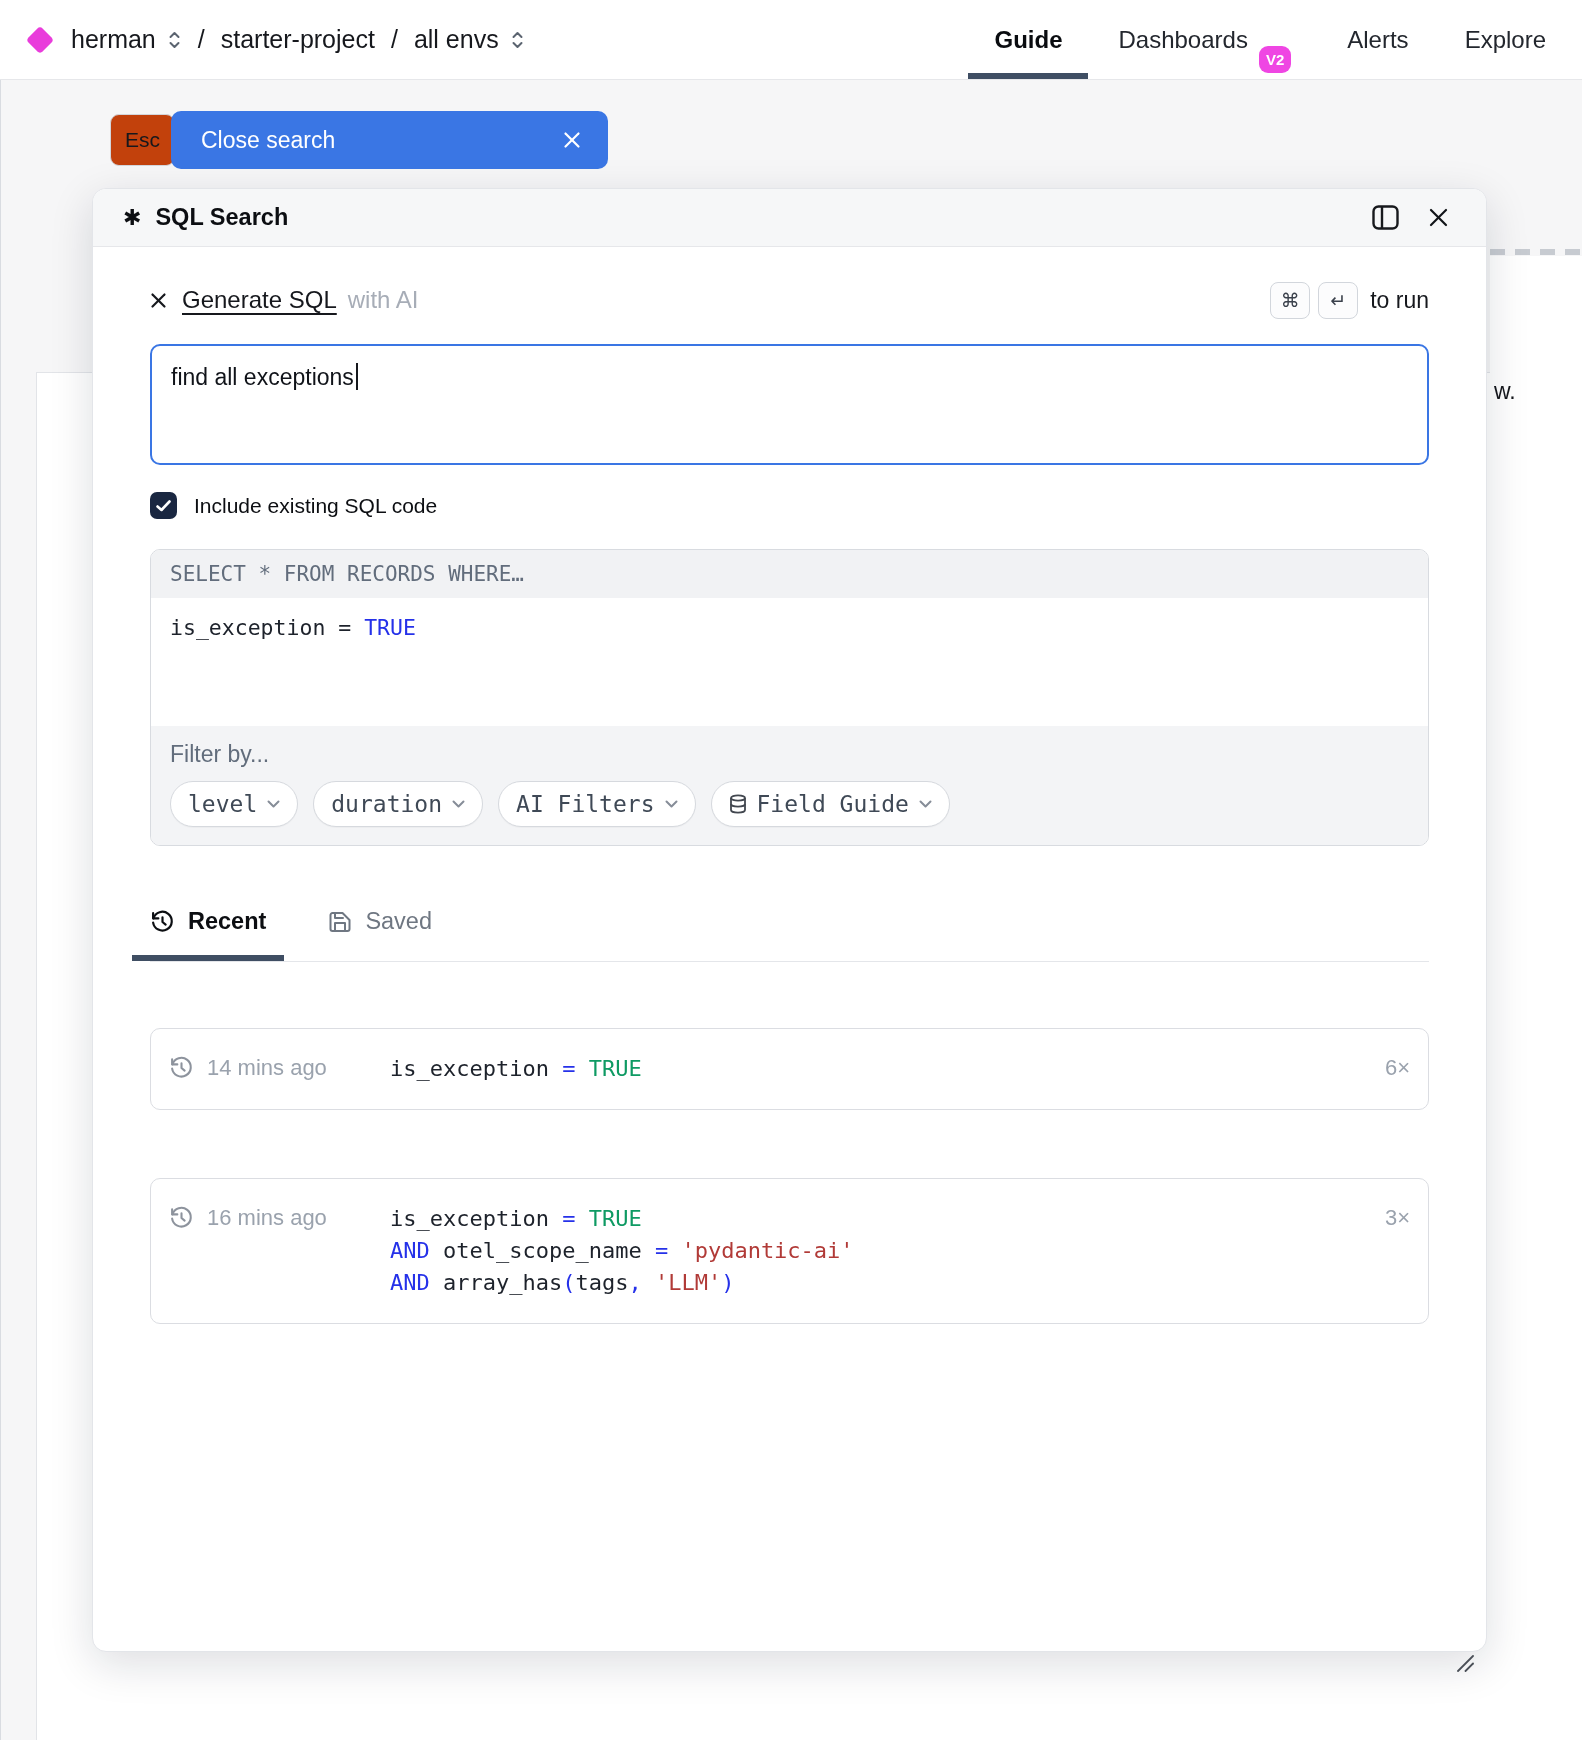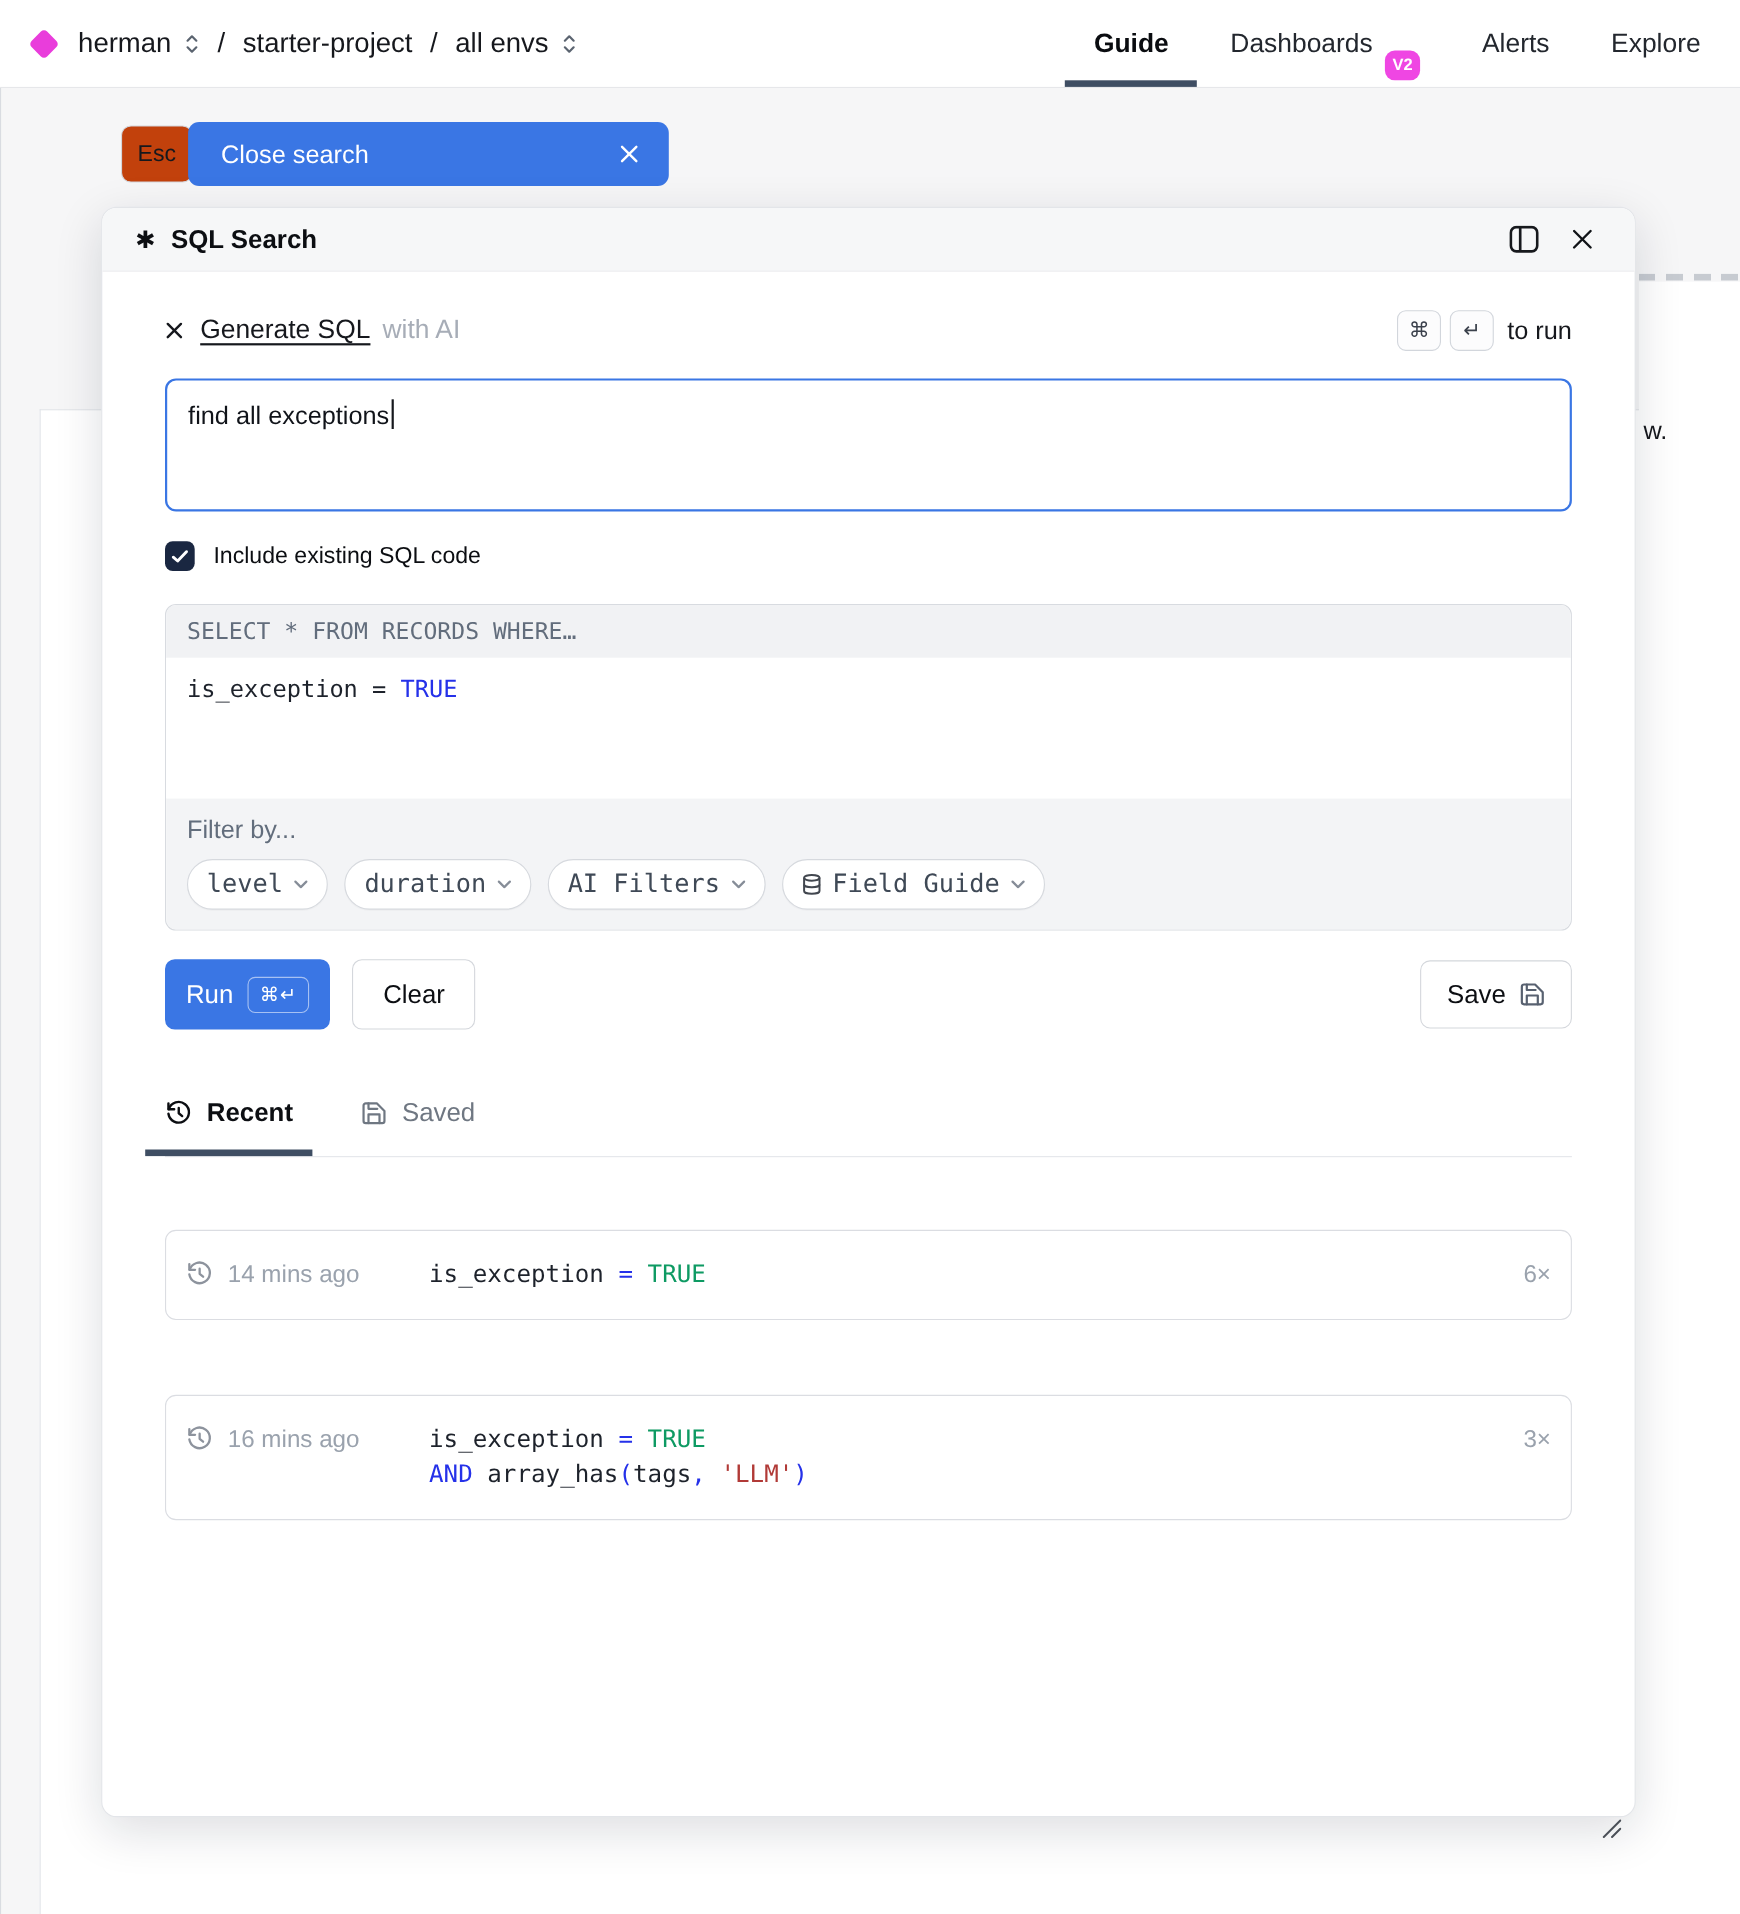--- a/index.html
+++ b/index.html
@@ -245,37 +245,20 @@
               </svg>
             <span>Field Guide</span>
             <svg width="13" height="8" viewBox="0 0 13 8" fill="none" stroke="#868d98" stroke-width="2" stroke-linecap="round" stroke-linejoin="round">
                 <path d="M1.5 1.5 L6.5 6.5 L11.5 1.5"></path>
               </svg>
           </span>
         </div>
       </div>
     </div>
 
-    <div class="btn-row">
-      <div class="btn-run">
-        <span>Run</span>
-        <span class="run-keys">⌘↵</span>
-      </div>
-      <div class="btn-clear">
-        <span>Clear</span>
-      </div>
-      <div class="btn-save">
-        <span>Save</span>
-        <svg width="24" height="24" viewBox="0 0 24 24" fill="none" stroke="#586170" stroke-width="2" stroke-linecap="round" stroke-linejoin="round">
-            <path d="M19.5 21h-15a2 2 0 0 1-2-2V5a2 2 0 0 1 2-2h10l7 7v9a2 2 0 0 1-2 2z"></path>
-            <path d="M17 21v-8H7v8"></path>
-            <path d="M7 3v5h8"></path>
-          </svg>
-      </div>
-    </div>
 
     <div class="tabs-wrap">
       <div class="tabs">
         <div class="tab active">
           <svg width="25" height="25" viewBox="0 0 24 24" fill="none" stroke="#0c0e12" stroke-width="2.1" stroke-linecap="round" stroke-linejoin="round">
               <path d="M3 4v5h5"></path>
               <path d="M3.3 9a9 9 0 1 1-.3 4"></path>
               <path d="M12 8v4.5l3 2.5"></path>
             </svg>
           <span>Recent</span>
@@ -311,20 +294,21 @@
           <span class="row-icon">
             <svg width="25" height="25" viewBox="0 0 24 24" fill="none" stroke="#8d939d" stroke-width="2" stroke-linecap="round" stroke-linejoin="round">
               <path d="M3 4v5h5"></path>
               <path d="M3.3 9a9 9 0 1 1-.3 4"></path>
               <path d="M12 8v4.5l3 2.5"></path>
             </svg>
           </span>
           <span class="row-time">16 mins ago</span>
           <div class="row-sql mono">
             <div><span class="tk-p">is_exception </span><span class="tk-k">= </span><span class="tk-g">TRUE</span></div>
+            <div><span class="tk-k">AND </span><span class="tk-p">otel_scope_name </span><span class="tk-k">= </span><span class="tk-r">'pydantic-ai'</span></div>
             <div><span class="tk-k">AND </span><span class="tk-p">array_has</span><span class="tk-k">(</span><span class="tk-p">tags</span><span class="tk-k">, </span><span class="tk-r">'LLM'</span><span class="tk-k">)</span></div>
           </div>
           <span class="row-count">3×</span>
         </div>
       </div>
 
     <span class="resize-handle">
       <svg width="22" height="22" viewBox="0 0 22 22" fill="none" stroke="#4a4f57" stroke-width="1.8" stroke-linecap="round">
           <path d="M6 21 L21 6"></path>
           <path d="M13.5 21 L21 13.5"></path>

